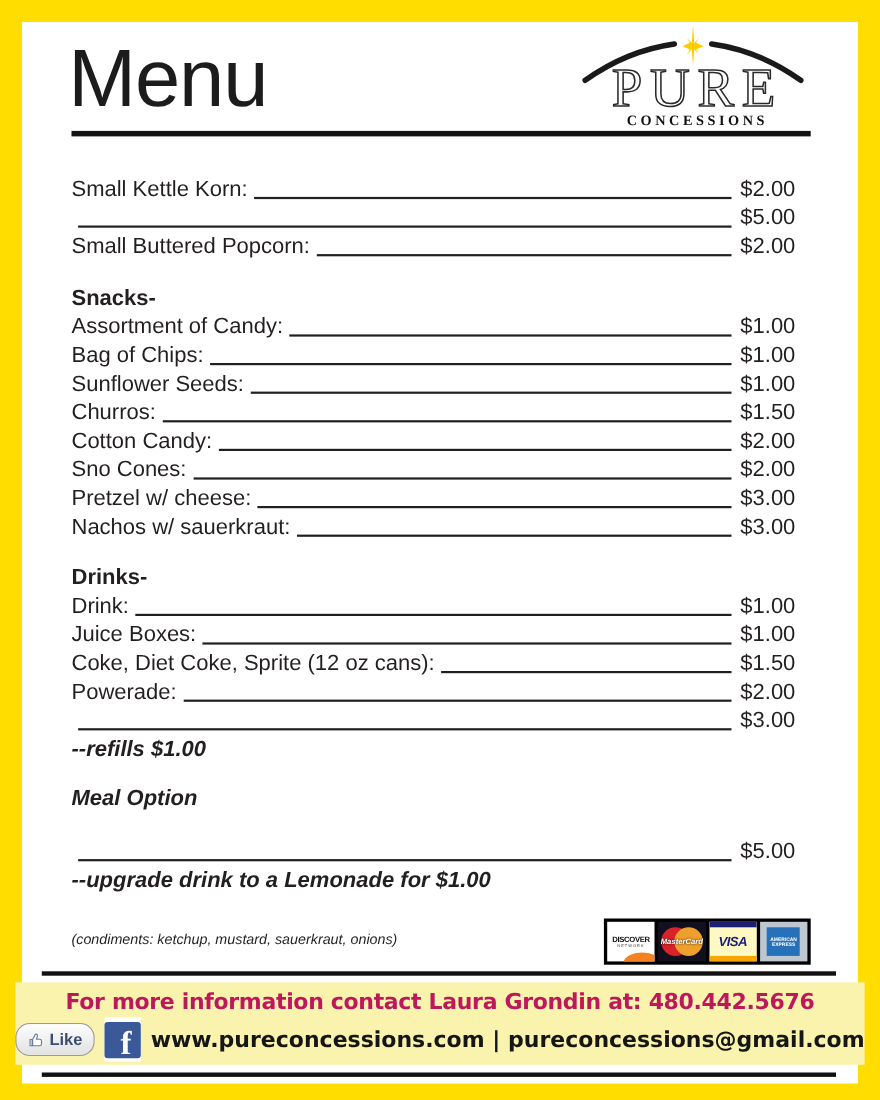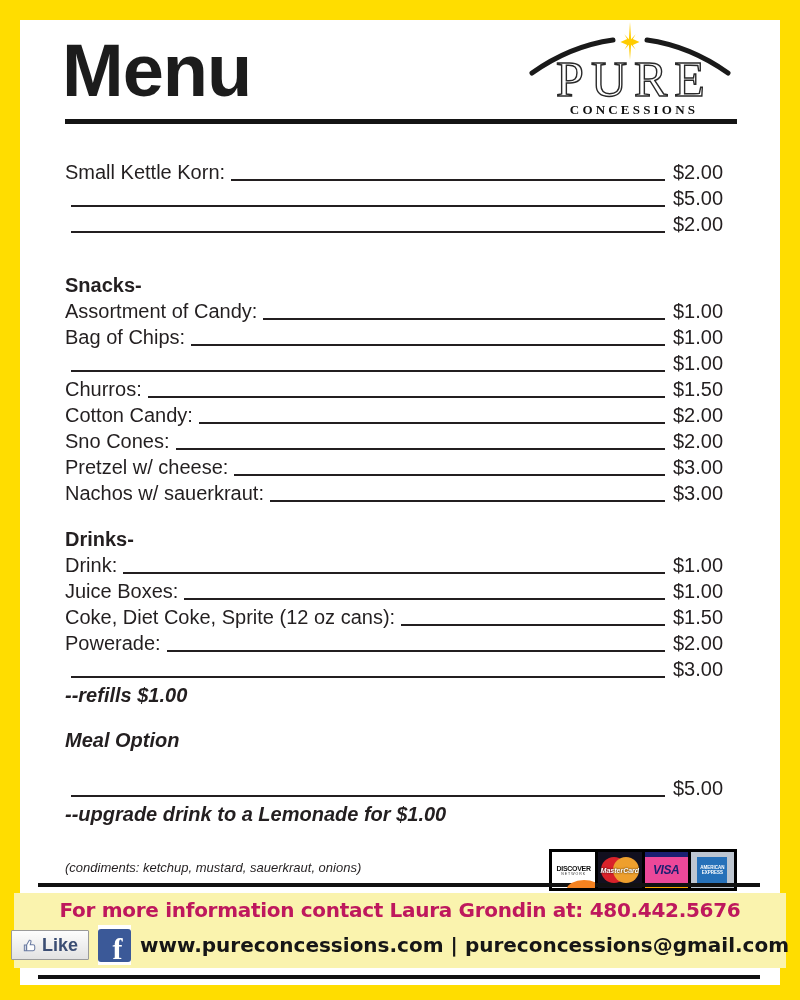--- a/index.html
+++ b/index.html
@@ -12,34 +12,34 @@
     overflow:hidden;
   }
   .page{
     position:absolute;left:20px;top:20px;right:20px;bottom:15px;
     background:#ffffff;
   }
   
   .menu-title{
     position:absolute;left:42px;top:8px;
     font-size:74px;letter-spacing:-1px;color:#1c1c1c;
-    font-weight:bold;
+    font-weight:normal;
   }
   .logo{position:absolute;left:505px;top:-2px;width:215px;height:102px;}
   .top-rule{position:absolute;left:45px;top:99px;width:672px;height:5px;background:#141414;}
 
   
   .menu-body{position:absolute;left:45px;top:139px;width:672px;font-size:20px;}
   .menu-row{display:flex;align-items:flex-end;height:26px;}
   .menu-row .lbl{white-space:pre;line-height:25px;}
   .leader{flex:1;margin:0 8px 4px 6px;border-bottom:2px solid #231F20;}
   .price{width:64px;line-height:25px;}
   .sec-header{font-weight:bold;height:26px;line-height:26px;}
   .note{font-weight:bold;font-style:italic;height:26px;line-height:26px;}
-  #sec1 .sec-header{margin-top:35px;}
+  #sec1 .sec-header{margin-top:21px;}
   #sec2 .sec-header{margin-top:20px;}
   #sec3 .sec-header{margin-top:19px;font-style:italic;}
   #sec3 .rows{margin-top:22px;}
 
   
   .condiment-row{display:flex;align-items:center;height:44px;margin-top:18px;}
   .condiments{font-style:italic;font-size:13px;}
   .cards{
     margin-left:auto;margin-top:6px;
     width:188px;height:42px;background:#000;
@@ -54,21 +54,21 @@
     background:#f58220;border-radius:50%;z-index:1;
   }
   .card-mc{background:#12101f;display:flex;align-items:center;justify-content:center;}
   .card-mc .c1,.card-mc .c2{position:absolute;top:5px;width:26px;height:26px;border-radius:50%;}
   .card-mc .c1{left:3px;background:#d9222a;}
   .card-mc .c2{right:3px;background:#ee9f2d;}
   .card-mc .mclabel{
     position:relative;z-index:2;color:#fff;font-size:7px;font-weight:bold;font-style:italic;
     text-shadow:0 0 2px #000;
   }
-  .card-visa{background:#ec4899;display:flex;align-items:center;justify-content:center;}
+  .card-visa{background:#fef9c3;display:flex;align-items:center;justify-content:center;}
   .card-visa::before{content:"";position:absolute;top:0;left:0;right:0;height:5px;background:#1a1f71;}
   .card-visa::after{content:"";position:absolute;bottom:0;left:0;right:0;height:5px;background:#f7a600;}
   .card-visa .vlabel{font-size:12px;font-weight:bold;font-style:italic;color:#1a1f71;letter-spacing:-0.5px;}
   .card-amex{background:#bdc6d1;display:flex;align-items:center;justify-content:center;}
   .card-amex .ainner{
     width:30px;height:26px;background:#2671b9;
     display:flex;align-items:center;justify-content:center;text-align:center;
     color:#fff;font-size:4.5px;font-weight:bold;line-height:1.2;
   }
 
@@ -79,22 +79,22 @@
     text-align:center;font-family:"DejaVu Sans",sans-serif;font-weight:bold;
     font-size:20px;color:#be185d;margin-top:5px;letter-spacing:-0.3px;
   }
   .footer-line2{
     display:flex;align-items:center;justify-content:center;gap:9px;margin-top:3px;
     font-family:"DejaVu Sans",sans-serif;font-weight:bold;font-size:20px;color:#161616;
   }
   .like-btn{
     display:flex;align-items:center;gap:5px;height:28px;padding:0 10px;
     background:linear-gradient(#fdfdfd,#e2e2e2);
-    border:1px solid #9a9a9a;border-radius:1px;
-    font-family:"Liberation Sans",sans-serif;font-size:18px;font-weight:bold;color:#3b4d73;
+    border:1px solid #9a9a9a;border-radius:13px;
+    font-family:"Liberation Sans",sans-serif;font-size:15px;font-weight:bold;color:#3b4d73;
   }
   .fb-box{
     width:40px;height:40px;background:#fff;display:flex;align-items:center;justify-content:center;
   }
   .fb-square{
     width:33px;height:33px;background:#3b5998;border-radius:3px;
     display:flex;align-items:flex-end;justify-content:center;overflow:hidden;
   }
   .fb-f{color:#fff;font-family:"Liberation Serif",serif;font-weight:bold;font-size:30px;line-height:26px;margin-right:-6px;}
   .fl2-sep{margin:0 -2px;}
@@ -124,40 +124,42 @@
           <div class="menu-row">
             <span class="lbl">Small Kettle Korn:</span>
             <span class="leader"></span>
             <span class="price">$2.00</span>
           </div>
           <div class="menu-row">
             <span class="leader"></span>
             <span class="price">$5.00</span>
           </div>
           <div class="menu-row">
+            <span class="lbl">Small Buttered Popcorn:</span>
             <span class="leader"></span>
             <span class="price">$2.00</span>
           </div>
         </div>
     </div>
 
     <div class="section" id="sec1">
       <div class="sec-header">Snacks-</div>
       <div class="rows">
           <div class="menu-row">
             <span class="lbl">Assortment of Candy:</span>
             <span class="leader"></span>
             <span class="price">$1.00</span>
           </div>
           <div class="menu-row">
             <span class="lbl">Bag of Chips:</span>
             <span class="leader"></span>
             <span class="price">$1.00</span>
           </div>
           <div class="menu-row">
+            <span class="lbl">Sunflower Seeds:</span>
             <span class="leader"></span>
             <span class="price">$1.00</span>
           </div>
           <div class="menu-row">
             <span class="lbl">Churros:</span>
             <span class="leader"></span>
             <span class="price">$1.50</span>
           </div>
           <div class="menu-row">
             <span class="lbl">Cotton Candy:</span>

